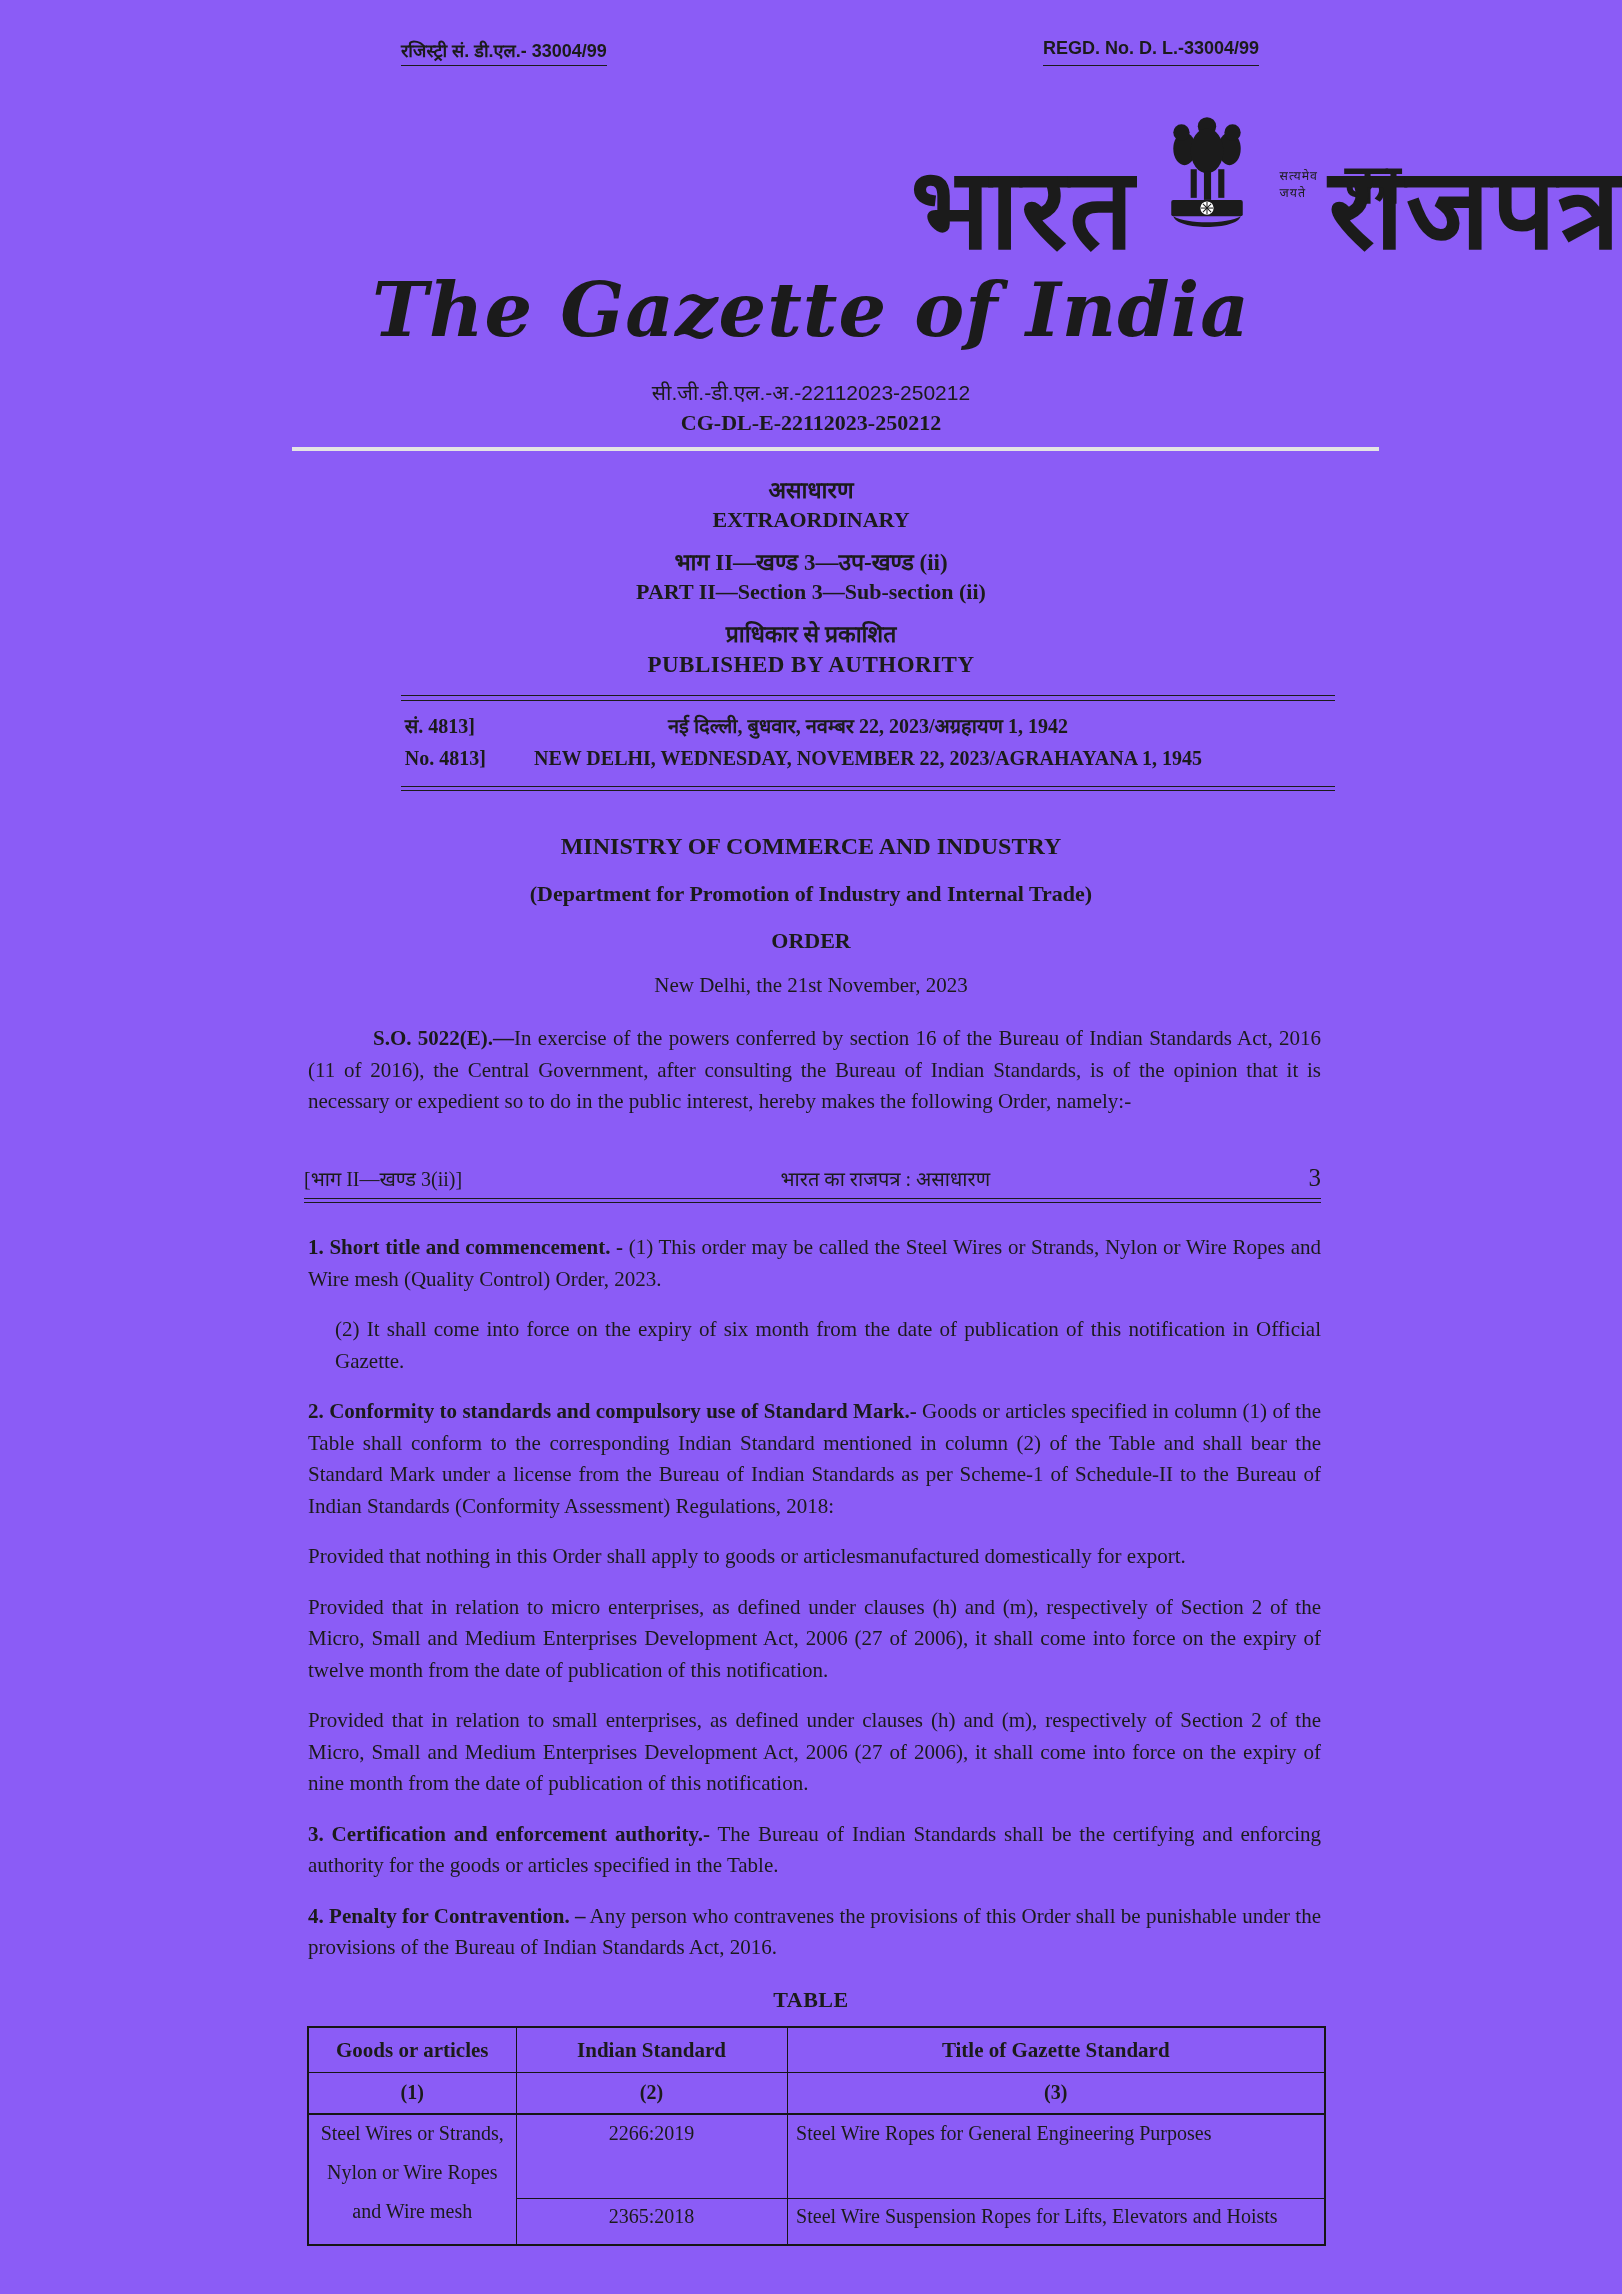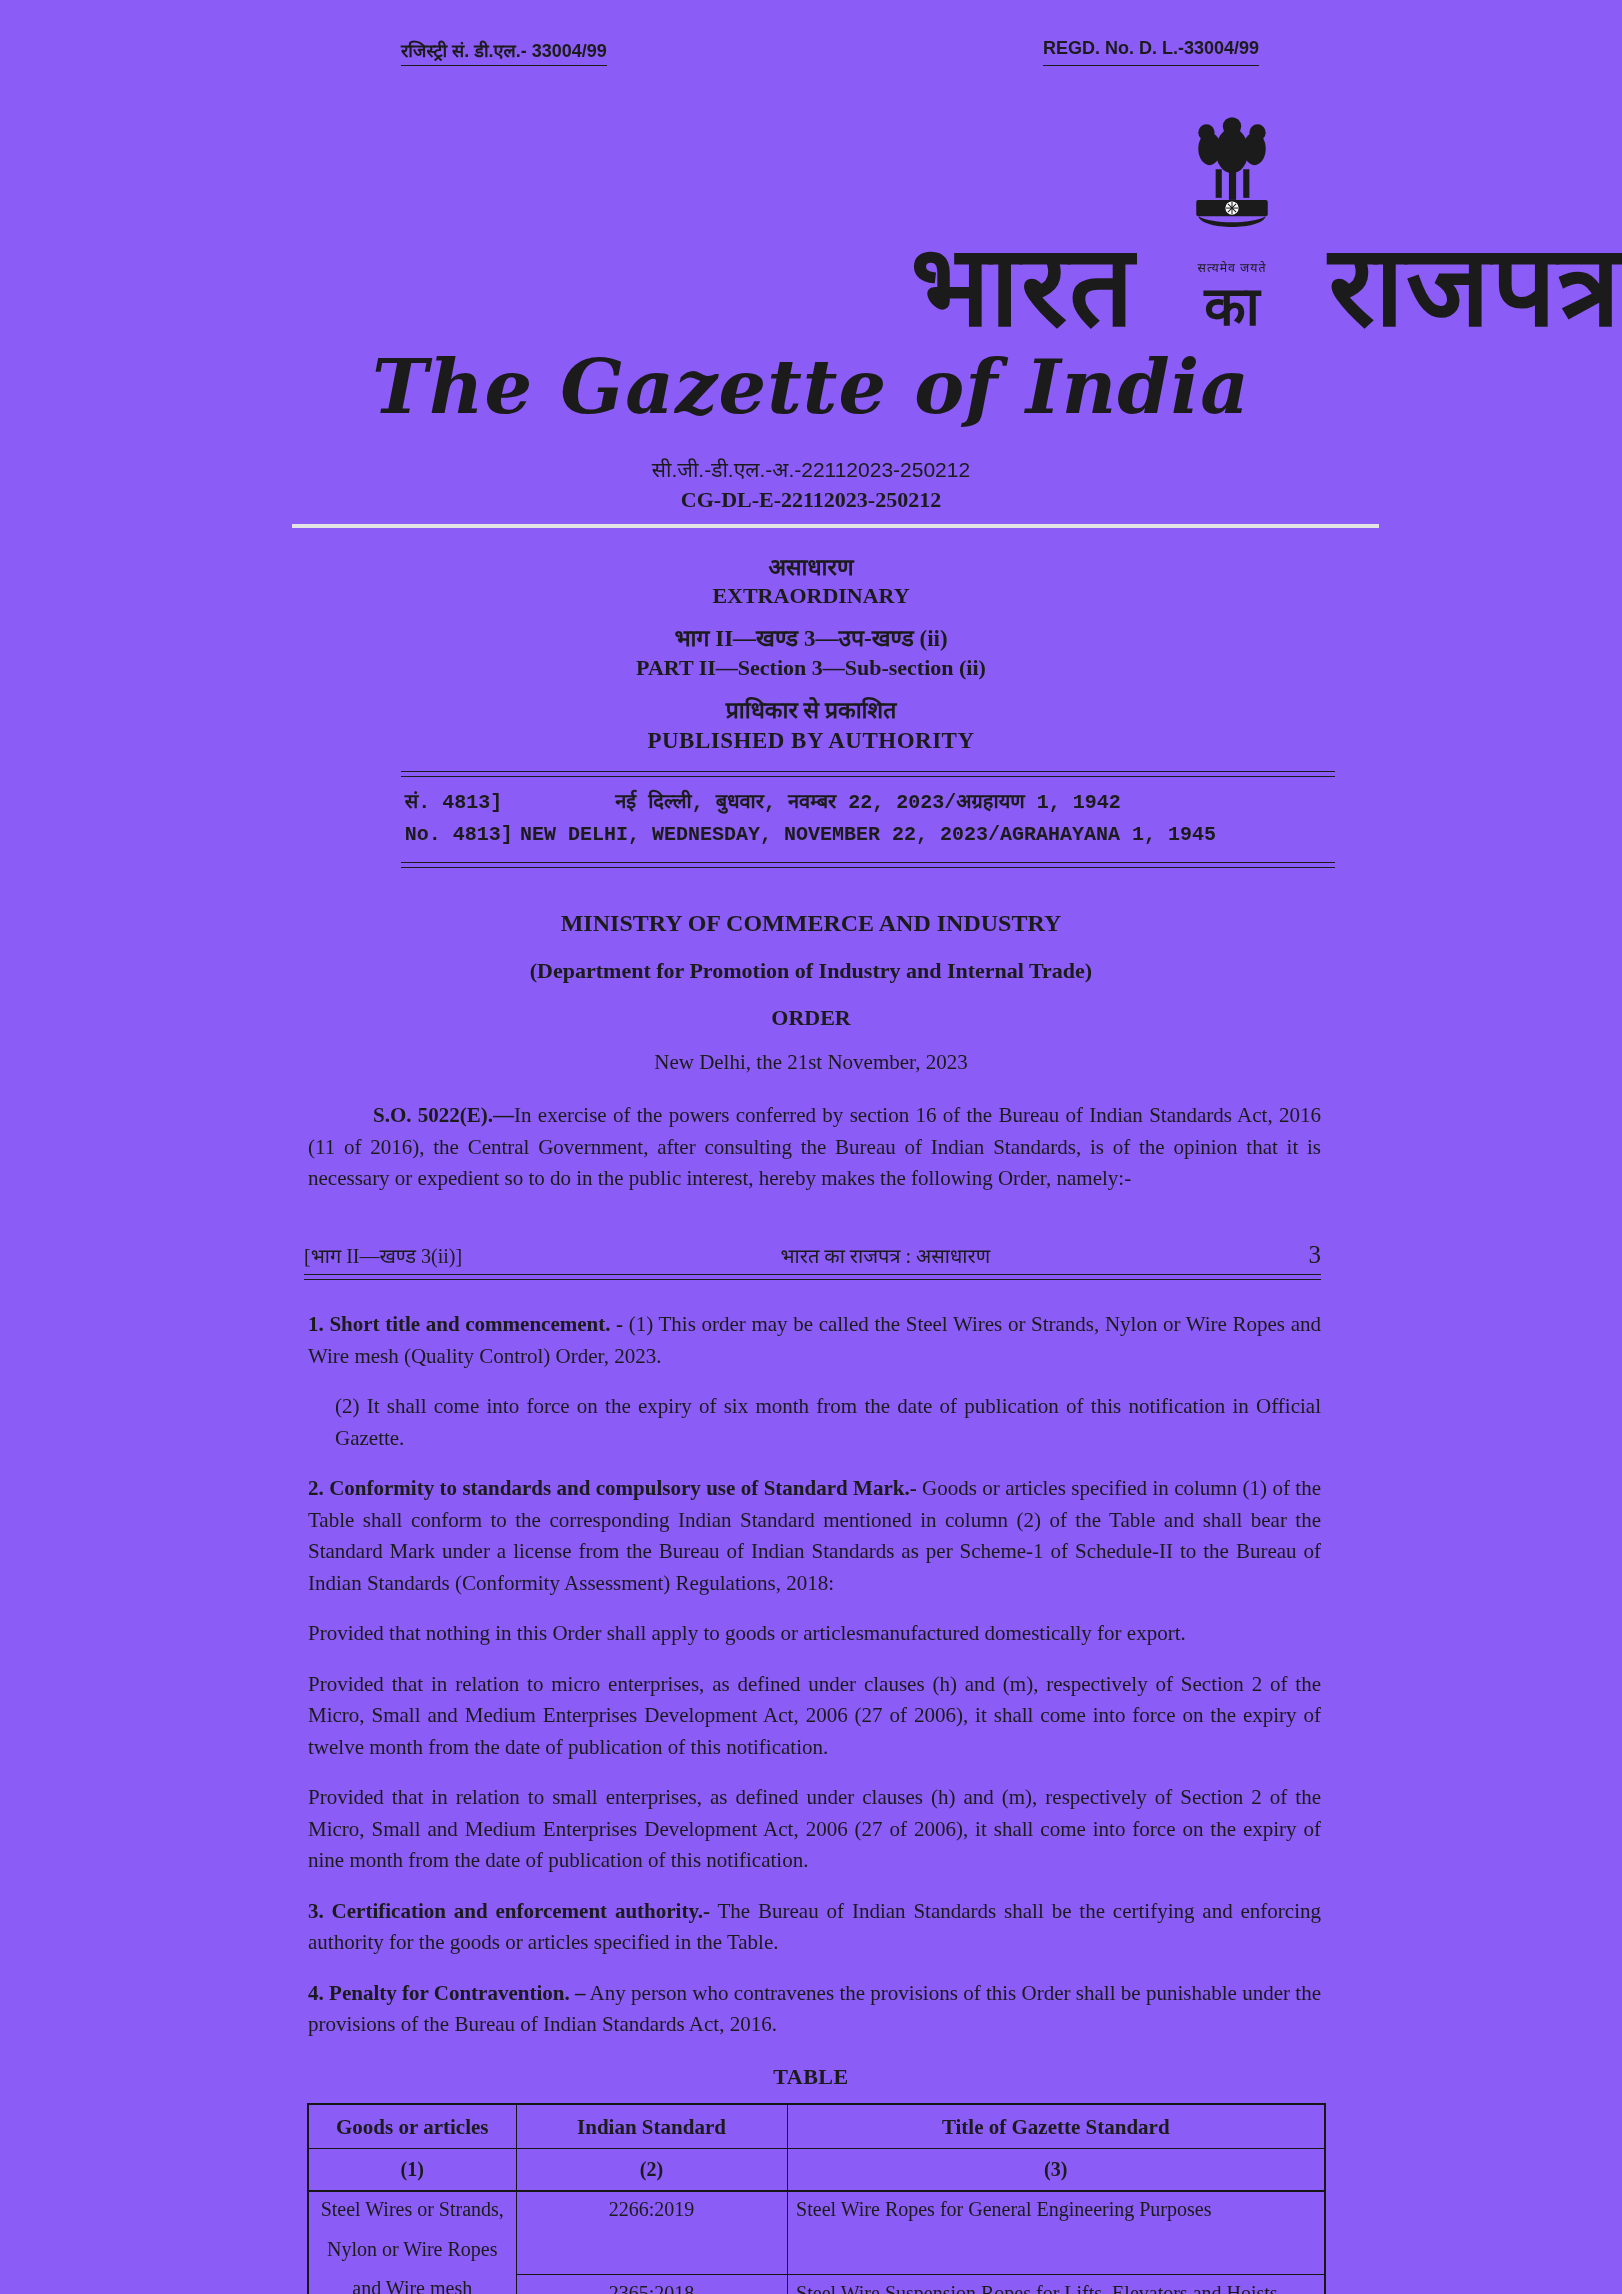--- a/index.html
+++ b/index.html
@@ -9,41 +9,41 @@
     font-family:"Liberation Serif", serif;
     overflow:hidden;
   }
   
   .topbar{display:flex;justify-content:space-between;padding:38px 363px 0 401px;
     font-family:"Liberation Sans", sans-serif;font-weight:bold;font-size:18px;}
   .topbar span{border-bottom:1.9px solid #1b1b1b;padding-bottom:2.9px;}
   
   .masthead{display:flex;justify-content:flex-end;align-items:flex-end;gap:25px;margin-top:44px;}
   .mast-word{font-size:113px;font-weight:bold;line-height:.82;letter-spacing:1.9px;}
-  .emblem-col{display:flex;flex-direction:column;align-items:center;width:143px;}
+  .emblem-col{display:flex;flex-direction:row;align-items:center;width:143px;gap:27px;}
   .motto{font-size:12.4px;margin-top:1.9px;letter-spacing:1px;}
   .connector{font-size:54px;font-weight:bold;line-height:1;margin-top:3.8px;}
   .gazette-title{text-align:center;font-family:"DejaVu Serif", serif;font-weight:bold;
     font-size:75px;margin-top:9.6px;letter-spacing:1px;font-style:italic;}
   
   .codes{text-align:center;margin-top:25px;line-height:1.35;}
   .code-hi{font-size:21px;font-family:"Liberation Sans", sans-serif;}
   .code-en{font-size:22px;font-weight:bold;}
   .gray-rule{height:3.8px;background:#e4e4e4;margin:9.6px 243px 0 292px;}
   
   .pub{text-align:center;margin-top:25px;}
   .pub div{line-height:1.3;}
   .pub .hi{font-size:23px;font-weight:bold;}
   .pub .en{font-size:22px;font-weight:bold;}
   .pub .sp{margin-top:13.4px;}
   .pub .auth-en{font-size:23px;font-weight:bold;letter-spacing:0.5px;}
   
   .issue-wrap{margin:15.3px 287px 0 401px;}
   .dbl{height:3.8px;border-top:1.9px solid #1b1b1b;border-bottom:1.9px solid #1b1b1b;}
-  .issue-row{position:relative;padding:9.6px 0 11.5px 0;text-align:center;font-family:Liberation Mono, monospace;}
+  .issue-row{position:relative;padding:9.6px 0 11.5px 0;text-align:center;}
   .issue-left{position:absolute;left:3.8px;top:9.6px;text-align:left;font-weight:bold;font-size:20px;line-height:1.6;}
   .issue-center{display:inline-block;font-weight:bold;font-size:20px;line-height:1.6;}
   
   .ministry{text-align:center;margin-top:42px;}
   .ministry .l1{font-size:24px;font-weight:bold;}
   .ministry .l2{font-size:22px;font-weight:bold;margin-top:21px;}
   .ministry .l3{font-size:22px;font-weight:bold;margin-top:21px;}
   .ministry .l4{font-size:21px;margin-top:19px;}
   
   .so-para{margin:25px 301px 0 308px;font-size:21px;line-height:1.5;

